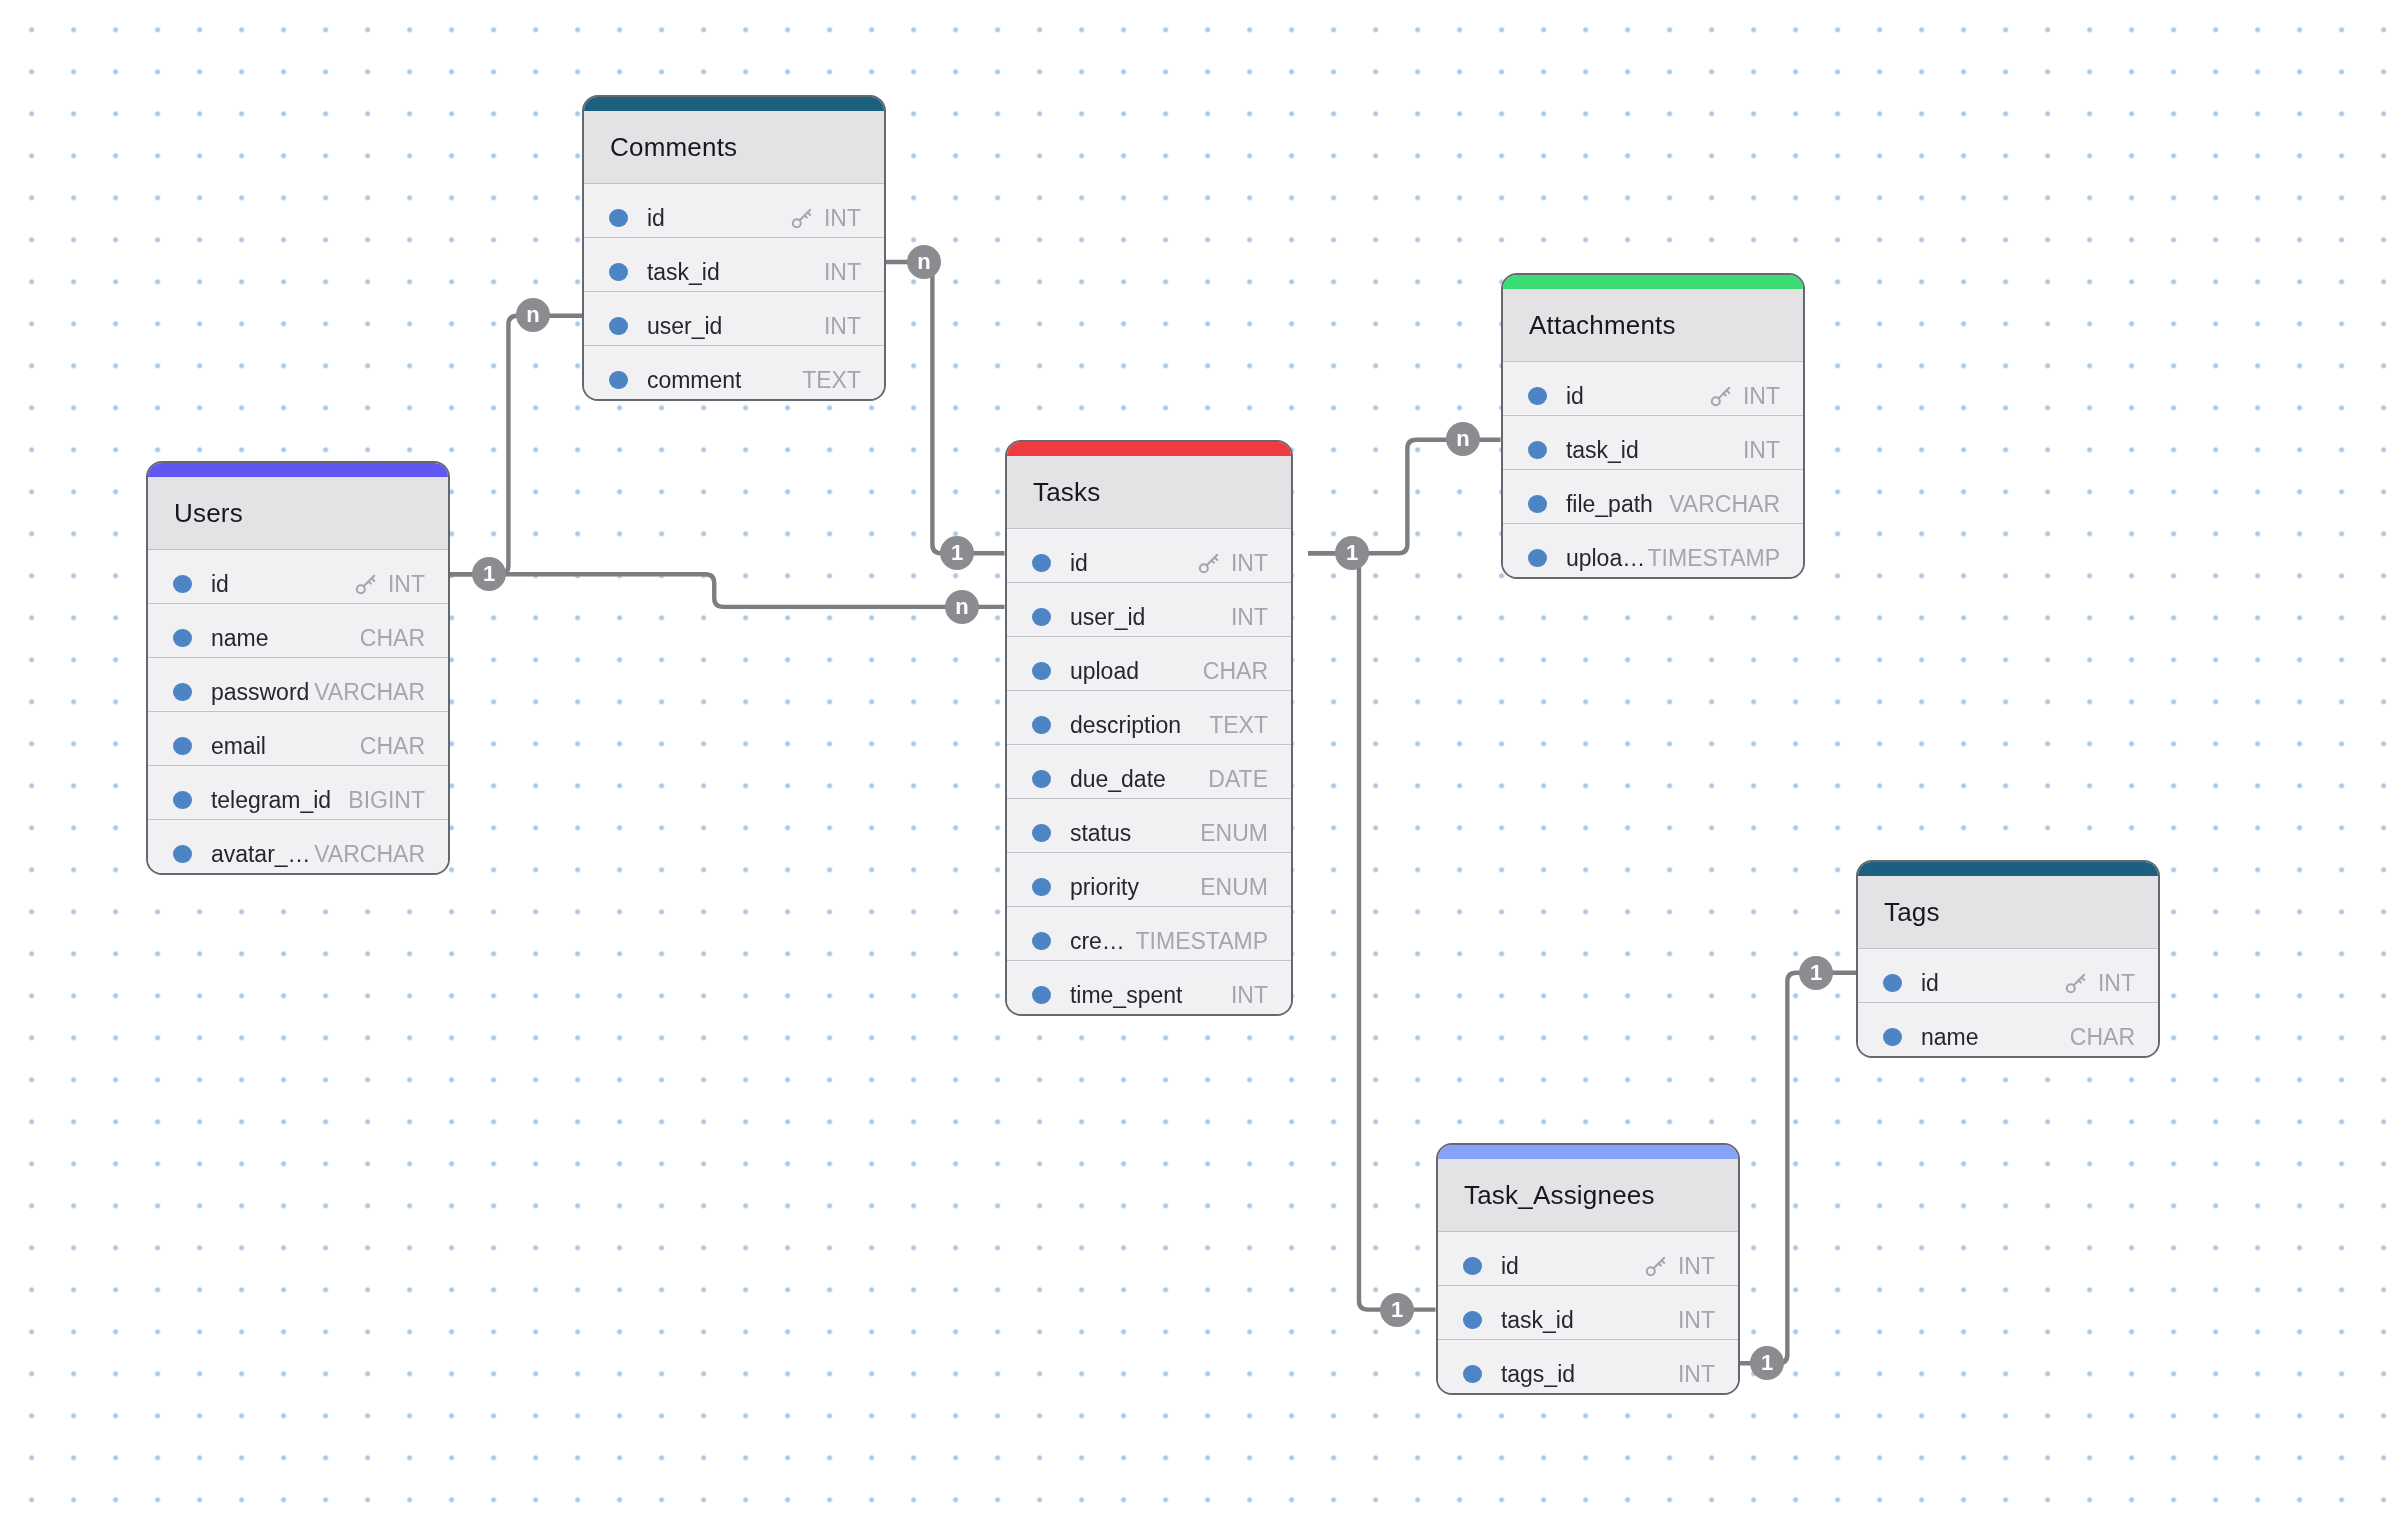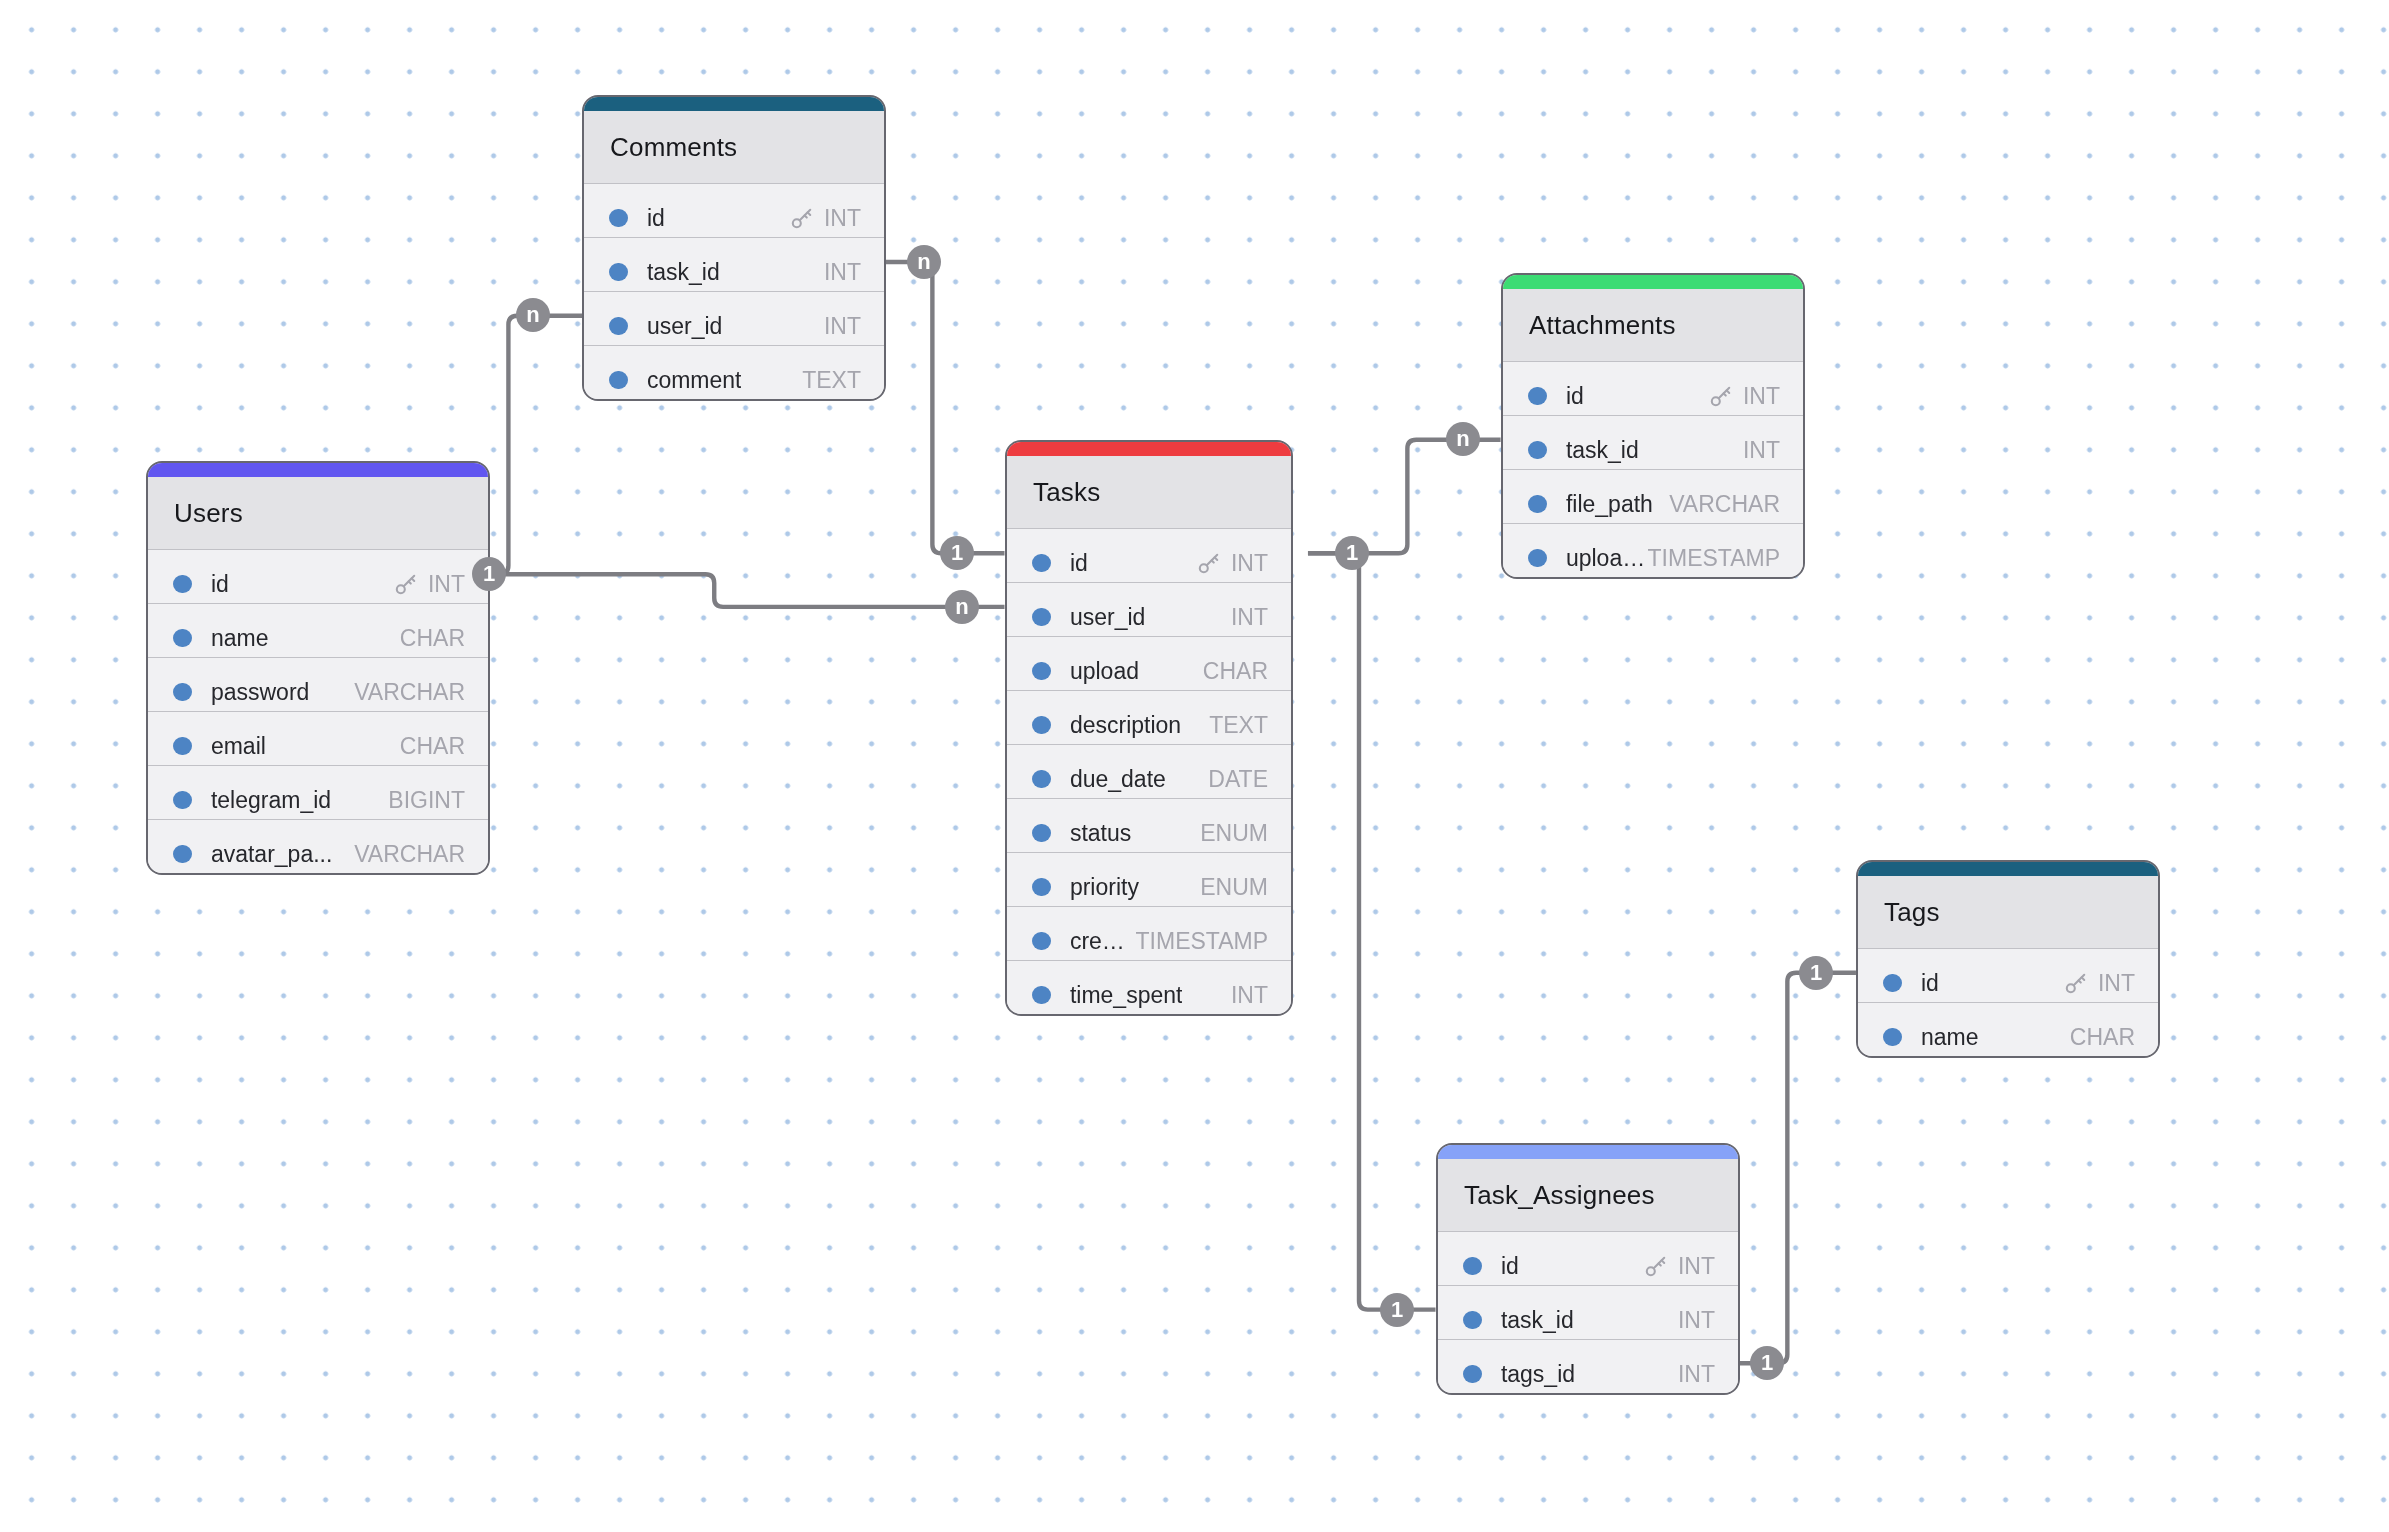--- a/index.html
+++ b/index.html
@@ -100,21 +100,21 @@
           </span>
         </div>
         <div class="t-row">
           <span class="f-dot"></span>
           <span class="f-name">comment</span>
           <span class="f-right">
             <span class="f-type">TEXT</span>
           </span>
         </div>
       </div>
-      <div class="table" style="left: 146px; top: 461px; width: 344px;">
+      <div class="table" style="left: 146px; top: 461px; width: 304px;">
         <div class="accent" style="background: rgb(97, 86, 240);"></div>
         <div class="t-header">
           <span class="t-title">Users</span>
         </div>
         <div class="t-row">
           <span class="f-dot"></span>
           <span class="f-name">id</span>
           <span class="f-right">
             <svg class="key-icon" viewBox="0 0 24 24" fill="none" stroke="#a5a5ad" stroke-width="1.9" stroke-linecap="round">
               <circle cx="7.2" cy="16.8" r="3.7"></circle>

